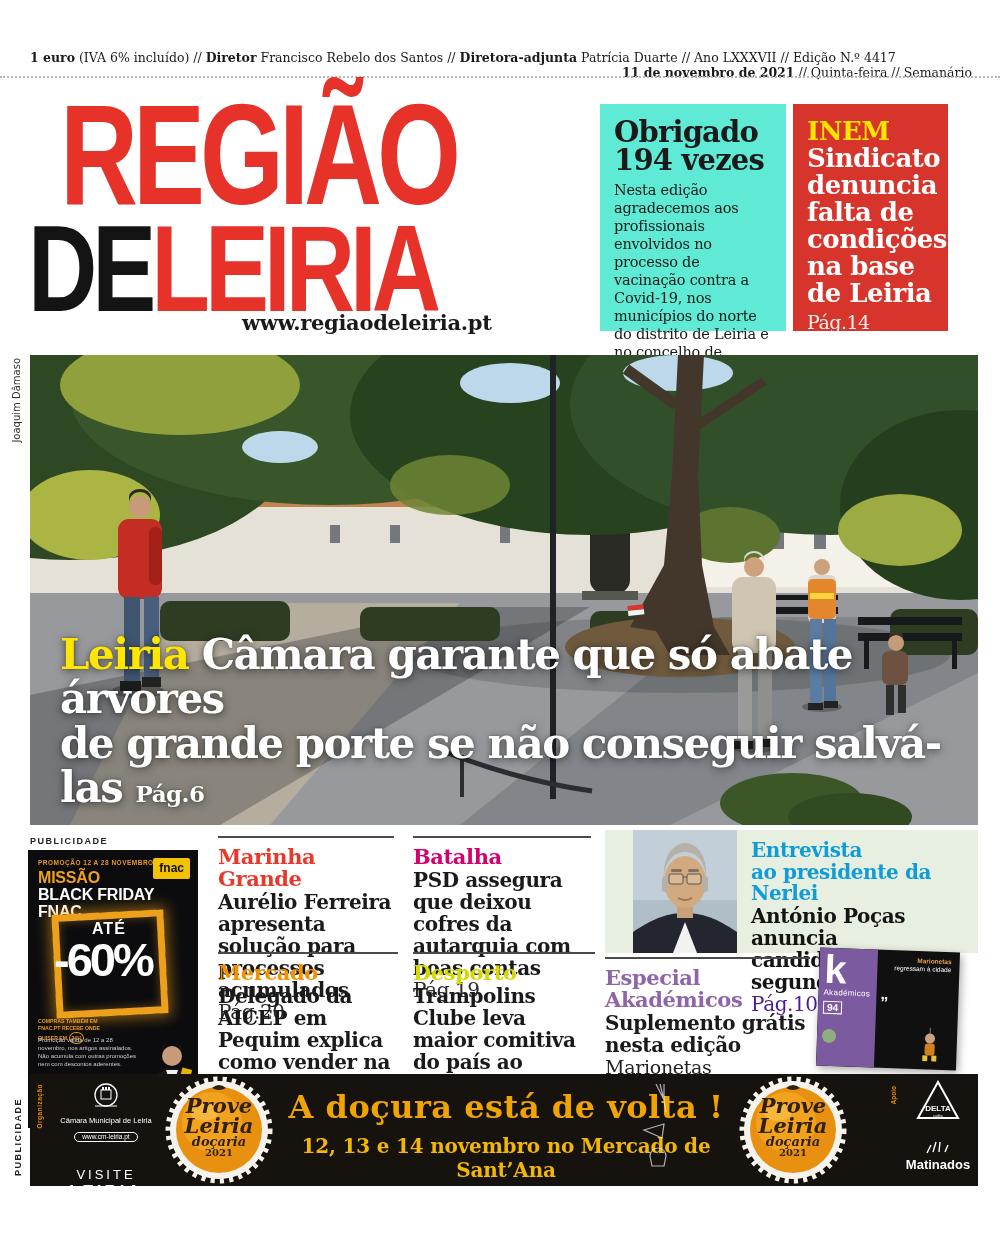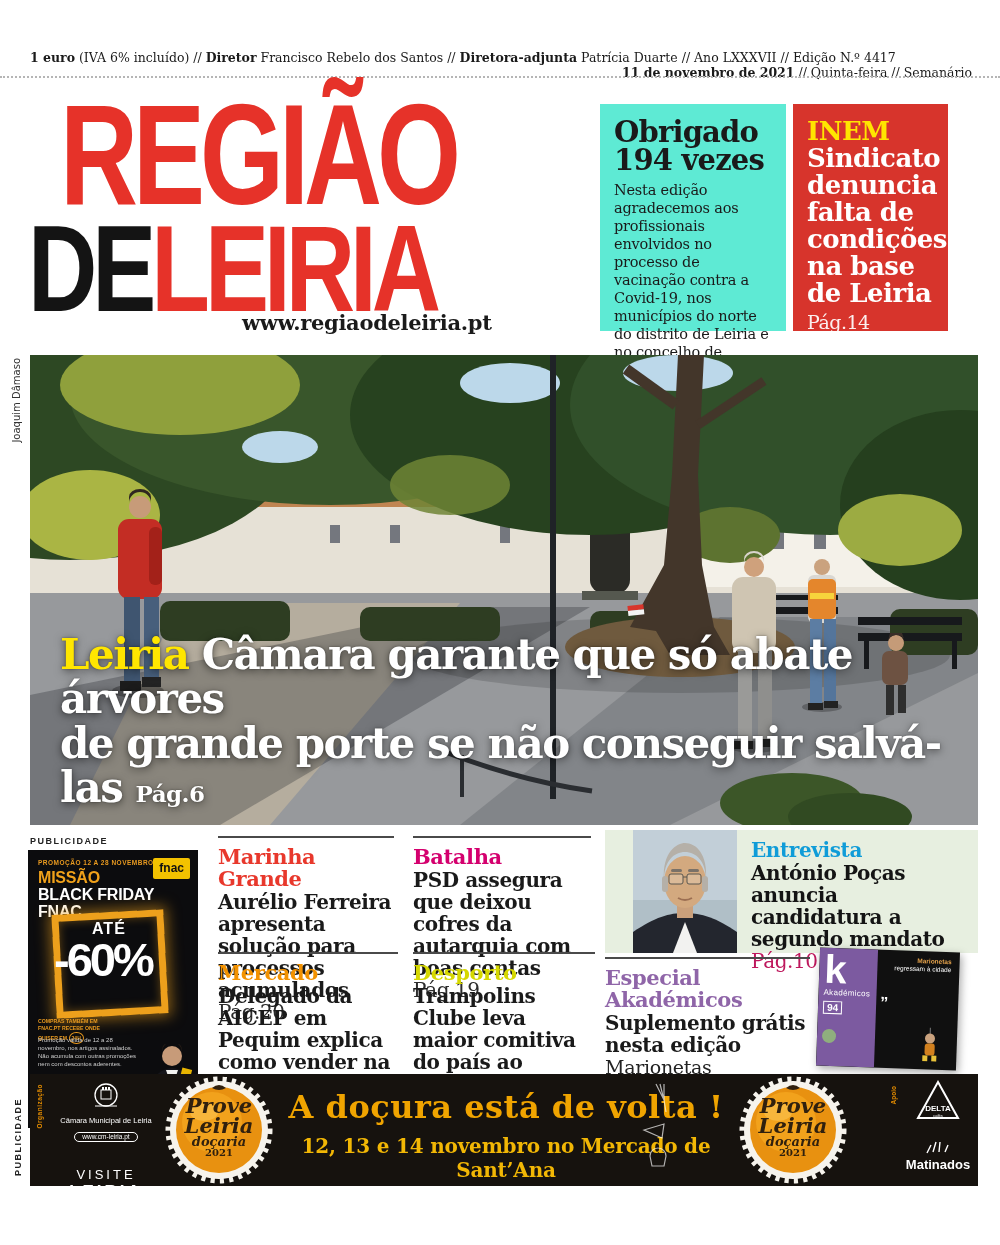--- a/index.html
+++ b/index.html
@@ -79,21 +79,21 @@
   .t-r2c1 { left:218px; top:952px; width:180px; }
   .t-r2c2 { left:413px; top:952px; width:182px; }
   .t-r2c3 { left:605px; top:957px; width:205px; border-top-width:2px; }
 
   
   .entrevista { position:absolute; left:605px; top:830px; width:373px; height:123px; }
   .ent-photo { position:absolute; left:28px; top:0; width:104px; height:123px; }
   .ent-text { position:absolute; left:146px; top:10px; width:222px; }
   .ent-text .kick { font-size:20px; font-weight:700; line-height:1.08; letter-spacing:-0.4px; }
   .ent-text .title { font-size:20px; font-weight:700; line-height:1.1; letter-spacing:-0.4px; color:#141414; }
-  .ent-text .pg { font-weight:400; color:#be185d; }
+  .ent-text .pg { font-weight:400; color:#4c1d95; }
 
   
   .cover { position:absolute; left:818px; top:950px; width:140px; height:118px; background:#101010;
            transform:rotate(2deg); box-shadow:2px 3px 8px rgba(0,0,0,.35);
            font-family:"Liberation Sans",sans-serif; overflow:hidden; }
   .cov-purple { position:absolute; left:0; top:0; width:58px; height:100%; background:#7c5aa0; color:#fff; padding:2px 5px; }
   .cov-k { font-size:40px; font-weight:700; line-height:.95; }
   .cov-name { font-size:8px; letter-spacing:.3px; }
   .cov-num { display:inline-block; border:1px solid #fff; font-size:10px; font-weight:700; padding:0 3px; margin-top:3px; }
   .cov-dot { width:14px; height:14px; border-radius:50%; background:#8fae7e; margin-top:14px; }
@@ -335,21 +335,21 @@
         <rect x="69" y="46" width="6" height="16" rx="3" fill="#b5b0a8"></rect>
         <rect x="36" y="44" width="14" height="10" rx="2" fill="rgba(255,255,255,.2)" stroke="#5a564f"></rect>
         <rect x="54" y="44" width="14" height="10" rx="2" fill="rgba(255,255,255,.2)" stroke="#5a564f"></rect>
         <line x1="50" y1="47" x2="54" y2="47" stroke="#5a564f"></line>
         <rect x="38" y="39" width="11" height="3" rx="1.5" fill="#7a7168"></rect>
         <rect x="55" y="39" width="11" height="3" rx="1.5" fill="#7a7168"></rect>
         <path d="M45,68 Q52,72 59,68" stroke="#9c6f52" stroke-width="2" fill="none"></path>
       </svg>
     </div>
     <div class="ent-text">
-      <div class="kick" style=";color:#0f9cd8"><span>Entrevista</span><br></div>
+      <div class="kick" style=";color:#0f9cd8"><span>Entrevista</span><br><span>ao presidente da Nerlei</span></div>
       <div class="title"><span>António Poças anuncia candidatura a segundo mandato</span> <span class="pg">Pág.10</span></div>
     </div>
   </div>
 
   <div class="tease t-r2c1">
     <div class="kick" style=";color:#f39200">Mercado</div>
     <div class="title"><span>Delegado da AICEP em Pequim explica como vender na China</span> <span class="pg">Pág.34</span></div>
   </div>
   <div class="tease t-r2c2">
     <div class="kick" style=";color:#d6d800">Desporto</div>

